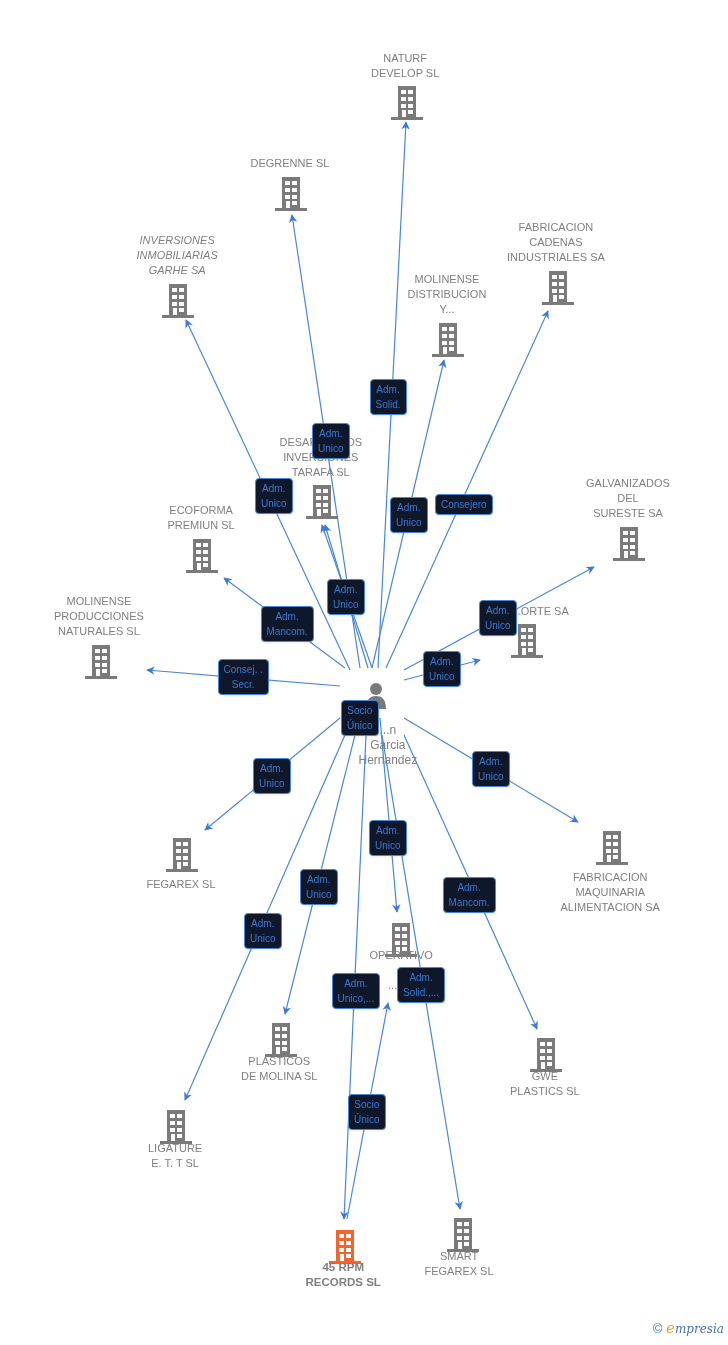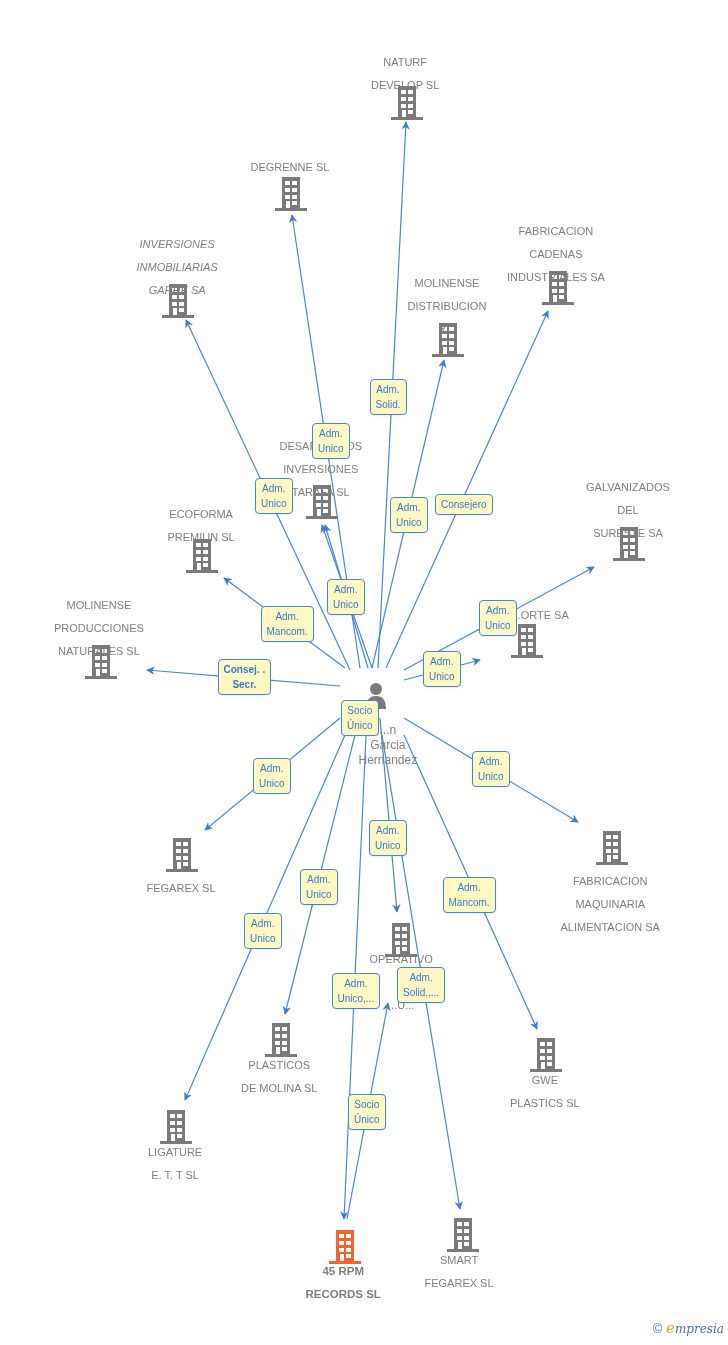--- a/index.html
+++ b/index.html
@@ -1,23 +1,23 @@
 <!DOCTYPE html>
 <html><head>
   <meta charset="utf-8">
   <style>
     html, body { margin: 0; padding: 0; background: #ffffff; }
     body { width: 728px; height: 1345px; position: relative; overflow: hidden;
            font-family: "Liberation Sans", sans-serif; }
     #graph { position: absolute; left: 0; top: 0; width: 728px; height: 1345px; }
     .node { position: absolute; text-align: center; }
-    .node-label { font-size: 11px; line-height: 23px; color: #7f7f7f; white-space: pre-line; }
+    .node-label { font-size: 11px; line-height: 15px; color: #7f7f7f; white-space: pre-line; }
     .node-label.main { font-weight: bold; color: #7f7f7f; font-size: 11.5px; }
     .person-label { font-size: 12px; line-height: 15px; color: #7f7f7f; white-space: pre-line; margin-left: 16px; }
-    .edge-label { position: absolute; background: #fef9c3; border: 1px solid #4a86d8;
+    .edge-label { position: absolute; background: #0f172a; border: 1px solid #4a86d8;
                   border-radius: 4px; color: #3a78d0; font-size: 10px; line-height: 15px;
                   text-align: center; padding: 2px 5px; white-space: pre-line;
                   box-shadow: 0 1px 2px rgba(0,0,0,0.08); }
     .footer { position: absolute; right: 4px; bottom: 8px; font-size: 13px; color: #3a78d0; }
     .footer .brand { font-family: "DejaVu Serif", serif; font-style: italic; color: #4a6fb5; font-size: 12px; }
     .footer .brand-e { color: #f0a030; font-size: 15px; }
   </style>
 </head>
 <body>
 
@@ -142,21 +142,21 @@
 Unico</div>
     <div class="edge-label" style="left: 435px; top: 471.5px; margin-top: 22px;">Consejero</div>
     <div class="edge-label" style="left: 390px; top: 497px;">Adm.
 Unico</div>
     <div class="edge-label" style="left: 327px; top: 579px;">Adm.
 Unico</div>
     <div class="edge-label" style="left: 260.5px; top: 606px;">Adm.
 Mancom.</div>
     <div class="edge-label" style="left: 479px; top: 600px;">Adm.
 Unico</div>
-    <div class="edge-label" style="left: 217.5px; top: 659px; font-weight: bold;">Consej. .
+    <div class="edge-label" style="left: 217.5px; top: 659px;">Consej. .
 Secr.</div>
     <div class="edge-label" style="left: 423px; top: 651px;">Adm.
 Unico</div>
     <div class="edge-label" style="left: 253px; top: 758px;">Adm.
 Unico</div>
     <div class="edge-label" style="left: 472px; top: 751px;">Adm.
 Unico</div>
     <div class="edge-label" style="left: 369px; top: 820px;">Adm.
 Unico</div>
     <div class="edge-label" style="left: 300px; top: 869px;">Adm.

